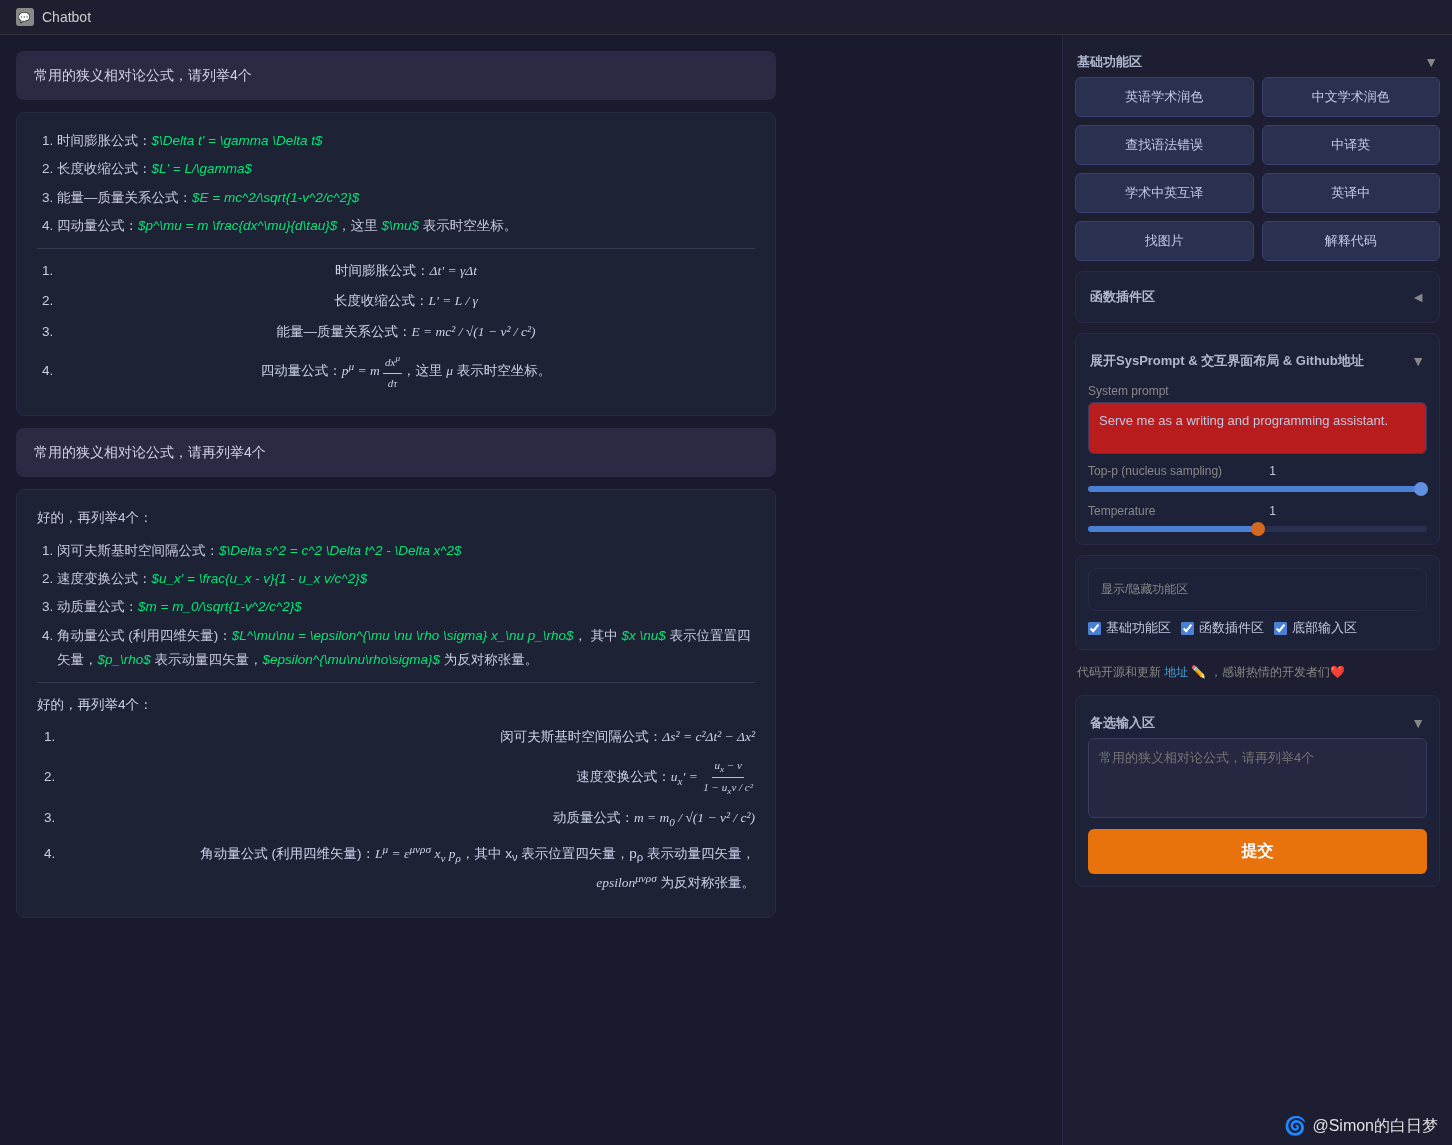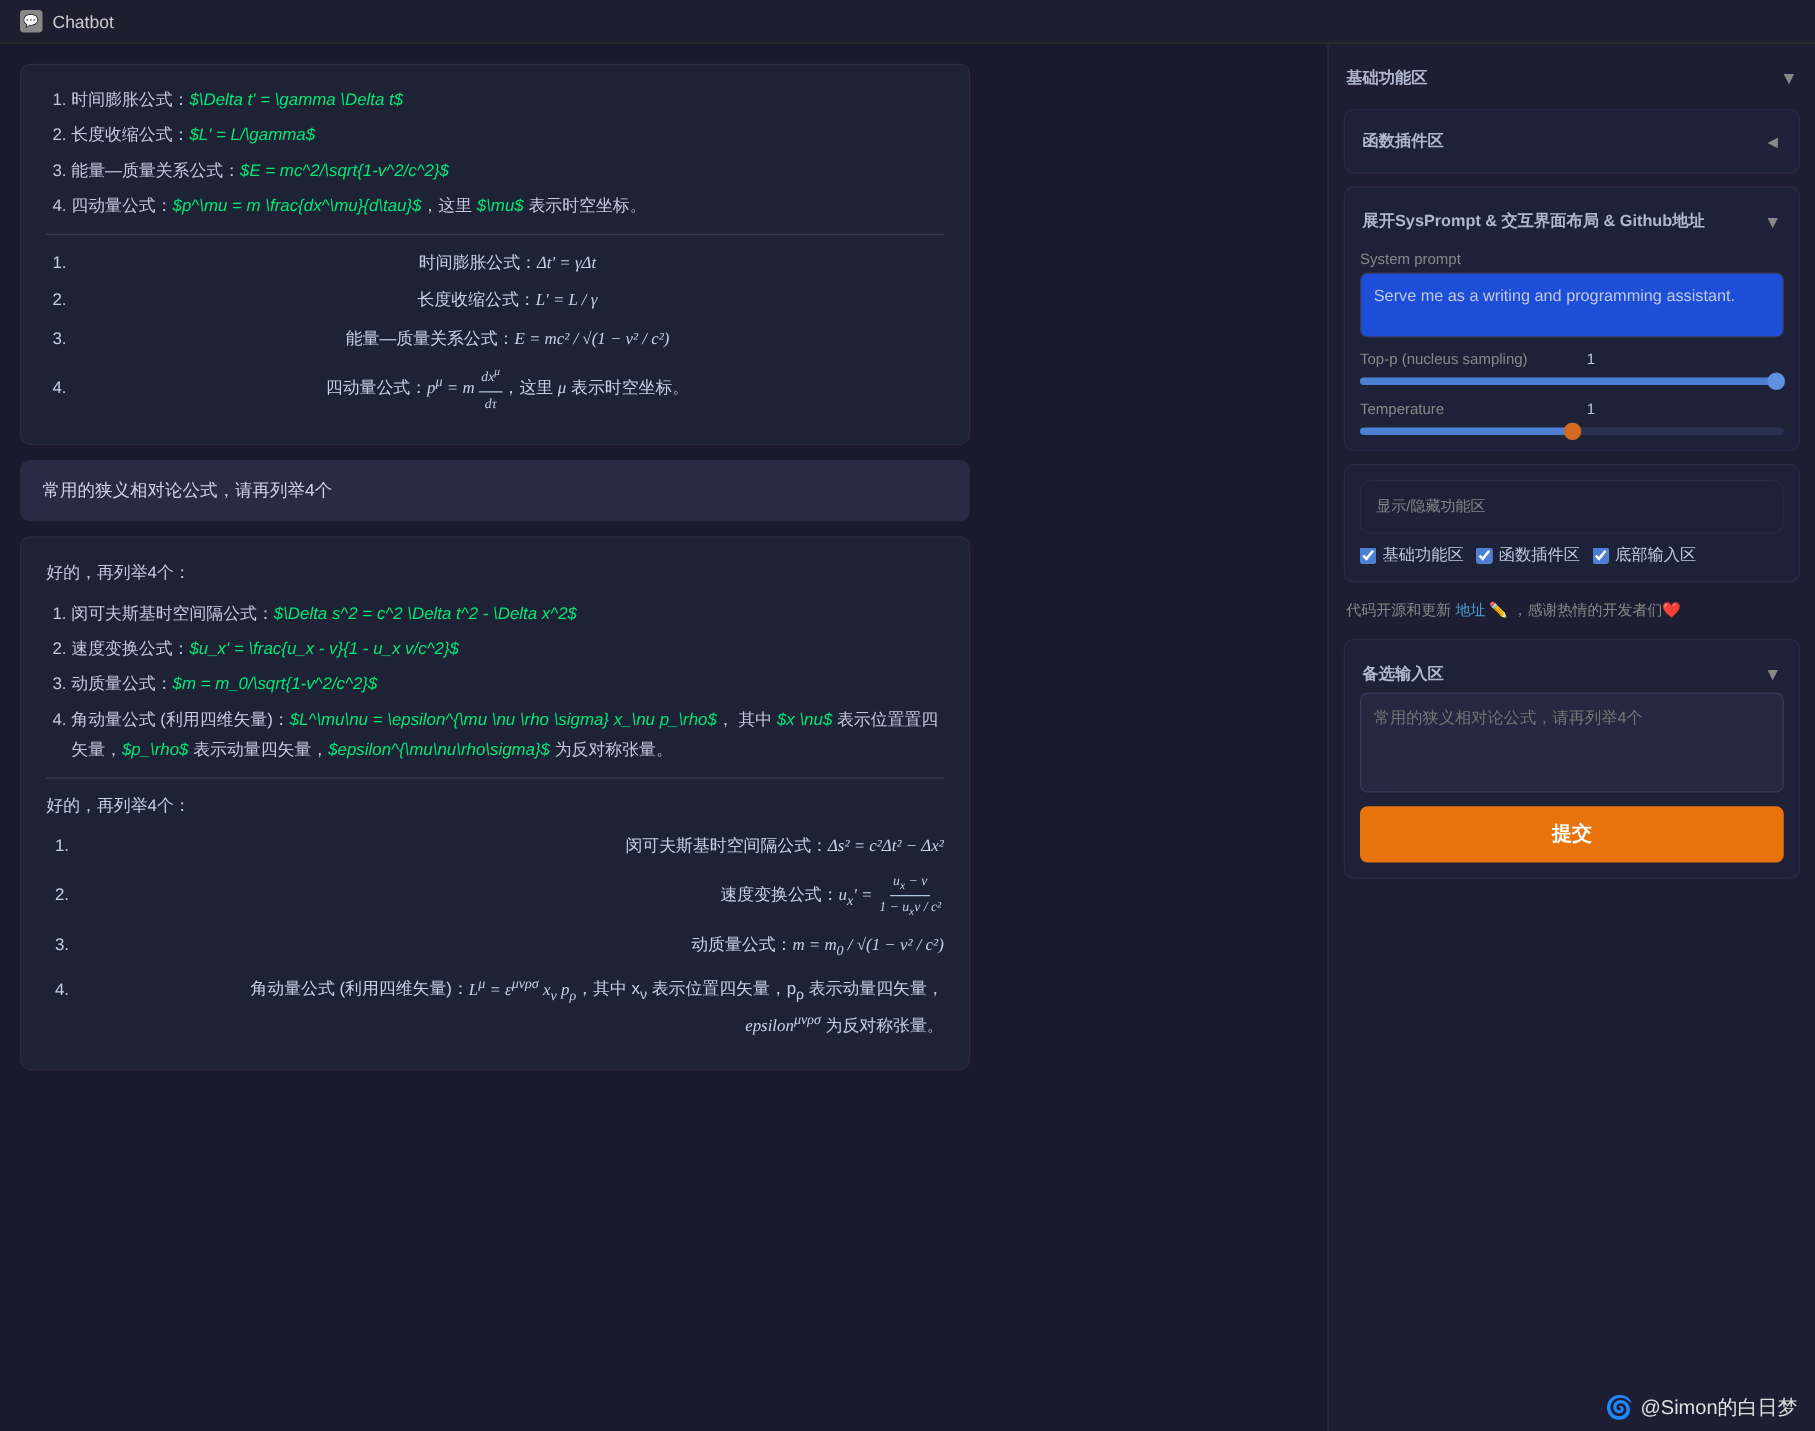--- a/index.html
+++ b/index.html
@@ -143,21 +143,21 @@
     }
     .expand-section .section-header {
       margin-bottom: 8px;
     }
     .system-prompt-label {
       color: #888;
       font-size: 12px;
       margin-bottom: 4px;
     }
     .system-prompt-box {
-      background: #1d4ed8;
+      background: #b91c1c;
       border: 1px solid #3a3a60;
       border-radius: 6px;
       padding: 10px;
       color: #c0c8e0;
       font-size: 13px;
       min-height: 52px;
       margin-bottom: 10px;
     }
 
     
@@ -337,20 +337,23 @@
 
 <div class="header">
   <div class="header-icon">💬</div>
   <span class="header-title">Chatbot</span>
 </div>
 
 <div class="main-layout">
 
   <div class="chat-area">
 
+    <div class="user-message">
+      <span>常用的狭义相对论公式，请列举4个</span>
+    </div>
 
     <div class="assistant-message">
       <ol style="list-style:decimal; padding-left:20px;">
         <li>
           时间膨胀公式：<span class="green-formula">$\Delta t' = \gamma \Delta t$</span>
         </li>
         <li>
           长度收缩公式：<span class="green-formula">$L' = L/\gamma$</span>
         </li>
         <li>
@@ -413,20 +416,30 @@
     </div>
 
   </div>
 
   <div class="right-sidebar">
 
     <div>
       <div class="section-header">
         <span>基础功能区</span>
         <span class="arrow">▼</span>
+      </div>
+      <div class="btn-grid-2">
+        <button class="func-btn">英语学术润色</button>
+        <button class="func-btn">中文学术润色</button>
+        <button class="func-btn">查找语法错误</button>
+        <button class="func-btn">中译英</button>
+        <button class="func-btn">学术中英互译</button>
+        <button class="func-btn">英译中</button>
+        <button class="func-btn">找图片</button>
+        <button class="func-btn">解释代码</button>
       </div>
     </div>
 
     <div class="plugin-section">
       <div class="section-header">
         <span>函数插件区</span>
         <span class="arrow">◄</span>
       </div>
     </div>
 

